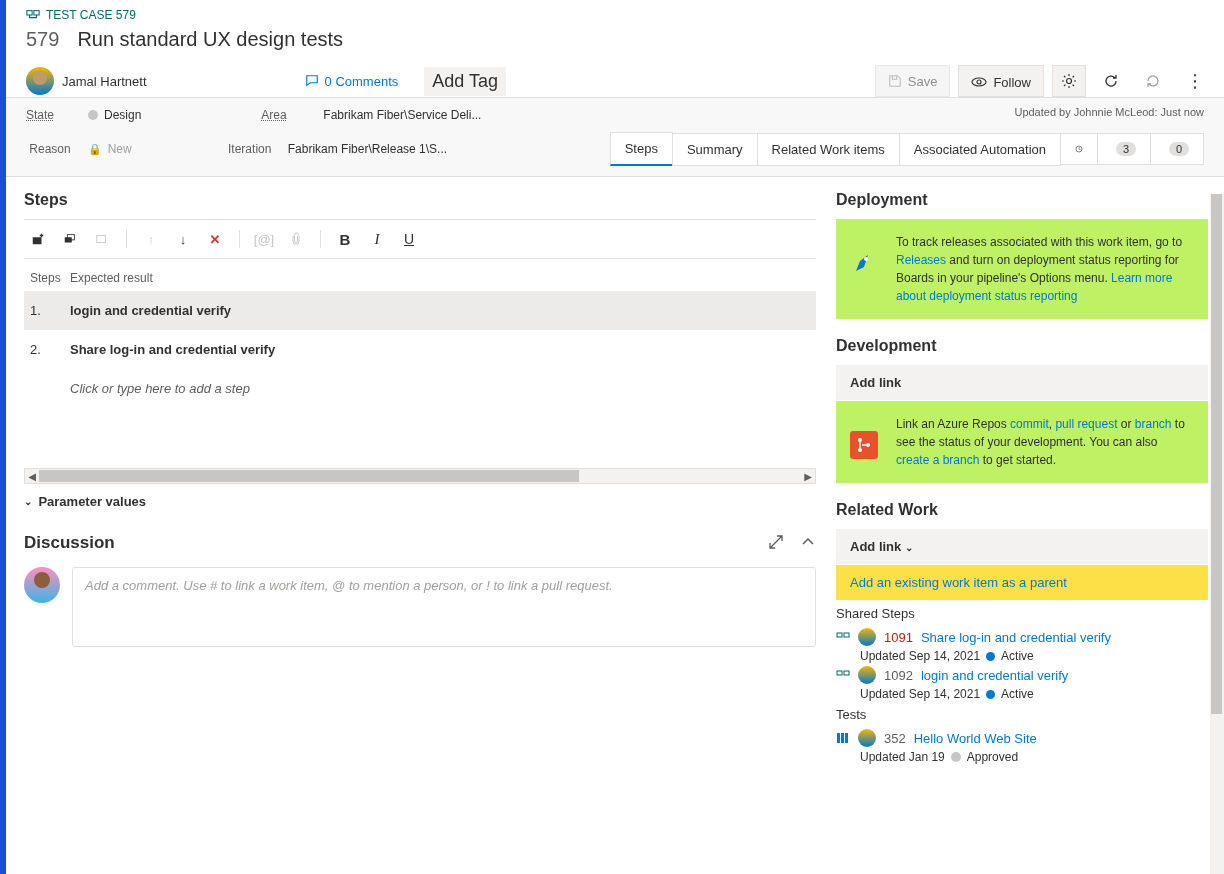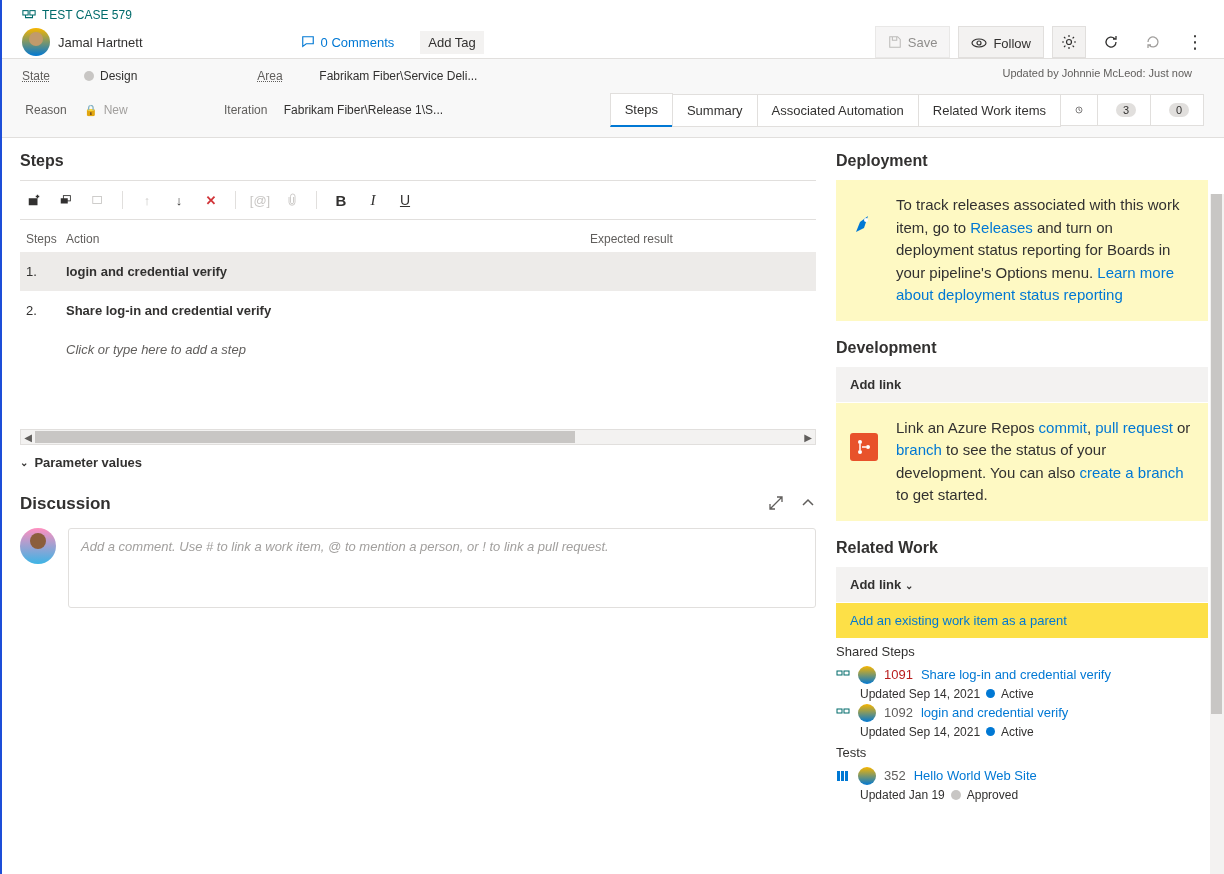--- a/index.html
+++ b/index.html
@@ -1,44 +1,44 @@
 <!DOCTYPE html>
 <html><head>
   <meta charset="utf-8">
   <style>
     * { box-sizing: border-box; margin: 0; padding: 0; }
     body { font-family: 'Segoe UI', Tahoma, sans-serif; font-size: 13px; color: #323130; background: #fff; width: 1224px; height: 874px; overflow: hidden; position: relative; }
-    .page { border-left: 2px solid #1d4ed8; height: 100%; display: flex; flex-direction: column; }
+    .page { border-left: 6px solid #1d4ed8; height: 100%; display: flex; flex-direction: column; }
     .header-top { padding: 8px 20px 4px 20px; }
     .wi-type { display: flex; align-items: center; gap: 6px; color: #006b6b; font-size: 12px; }
     .wi-type svg { width: 14px; height: 14px; }
     .title-row { display: flex; align-items: baseline; gap: 18px; padding: 6px 0 10px 0; }
     .wi-id { font-size: 20px; color: #605e5c; }
     .wi-title { font-size: 20px; font-weight: 400; color: #323130; }
     .meta-row { display: flex; align-items: center; justify-content: space-between; padding: 0 12px 0 20px; }
     .meta-left { display: flex; align-items: center; gap: 18px; }
     .avatar { width: 28px; height: 28px; border-radius: 50%; background: linear-gradient(#f7b500, #0078d4); display: inline-block; position: relative; overflow: hidden; }
     .avatar::after { content: ''; position: absolute; width: 14px; height: 14px; background: #c19a6b; border-radius: 50%; top: 4px; left: 7px; }
     .assignee { display: flex; align-items: center; gap: 8px; color: #323130; }
     .comments-link { display: flex; align-items: center; gap: 6px; color: #0078d4; cursor: pointer; margin-left: 140px; }
-    .add-tag { background: #f3f2f1; padding: 4px 8px; font-size: 13px; cursor: pointer; margin-left: 8px; }
+    .add-tag { background: #f3f2f1; padding: 4px 8px; font-size: 18px; cursor: pointer; margin-left: 8px; }
     .meta-right { display: flex; align-items: center; gap: 8px; }
     .toolbar-btn { display: flex; align-items: center; gap: 6px; padding: 6px 12px; background: #f3f2f1; border: 1px solid #e1dfdd; color: #605e5c; cursor: pointer; height: 32px; }
     .toolbar-btn.disabled { opacity: 0.7; cursor: default; }
     .icon-btn { width: 34px; height: 32px; display: flex; align-items: center; justify-content: center; border: 1px solid #e1dfdd; background: #f3f2f1; cursor: pointer; }
     .icon-btn.plain { background: transparent; border: none; }
     .fields-bar { display: flex; padding: 10px 20px; background: #f8f8f8; border-top: 1px solid #e1dfdd; border-bottom: 1px solid #e1dfdd; font-size: 12px; position: relative; flex-wrap: wrap; }
     .field-group { display: flex; align-items: center; gap: 14px; }
     .field-label { color: #605e5c; min-width: 48px; }
     .field-label.underline { text-decoration: underline dotted; }
     .field-value { color: #323130; display: flex; align-items: center; gap: 6px; }
     .field-value.muted { color: #a19f9d; }
     .dot-gray { width: 10px; height: 10px; border-radius: 50%; background: #c8c6c4; display: inline-block; }
     .lock-icon { font-size: 11px; color: #a19f9d; }
-    .updated-by { margin-left: auto; color: #605e5c; font-size: 11px; position: absolute; right: 32px; top: 8px; }
+    .updated-by { margin-left: auto; color: #605e5c; font-size: 11px; position: absolute; right: 20px; top: 8px; }
     .fields-row1 { display: flex; width: 100%; gap: 120px; }
     .fields-row2 { display: flex; width: 100%; gap: 80px; margin-top: 10px; align-items: center; text-align: center; }
     .tabs { display: flex; align-items: center; margin-left: auto; }
     .tab { padding: 8px 14px; border: 1px solid #e1dfdd; background: #fff; cursor: pointer; font-size: 13px; color: #323130; margin-left: -1px; }
     .tab.active { border-bottom: 2px solid #0078d4; color: #323130; font-weight: 400; }
     .tab-icon { width: 38px; display: flex; align-items: center; justify-content: center; gap: 4px; }
     .badge { background: #e1dfdd; border-radius: 9px; padding: 1px 7px; font-size: 11px; }
     .content { display: flex; flex: 1; overflow: hidden; }
     .main { flex: 1; padding: 14px 18px; overflow: auto; }
     .side { width: 390px; padding: 14px 16px 14px 2px; overflow: auto; }
@@ -62,21 +62,21 @@
     .hscroll-arrow { position: absolute; top: 0; width: 14px; height: 14px; display: flex; align-items: center; justify-content: center; color: #605e5c; font-size: 10px; }
     .param-values { margin-top: 10px; display: flex; align-items: center; gap: 6px; font-weight: 600; font-size: 13px; }
     .discussion-head { display: flex; align-items: center; margin-top: 24px; }
     .discussion-title { font-size: 17px; font-weight: 600; }
     .discussion-icons { margin-left: auto; display: flex; gap: 16px; color: #605e5c; }
     .discussion-box { display: flex; gap: 12px; margin-top: 14px; }
     .dis-avatar { width: 36px; height: 36px; border-radius: 50%; background: linear-gradient(#ff8fbf, #3cb4e5); flex-shrink: 0; position: relative; overflow: hidden; }
     .dis-avatar::after { content: ''; position: absolute; width: 16px; height: 16px; background: #8b5e3c; border-radius: 50%; top: 5px; left: 10px; }
     .comment-input { flex: 1; border: 1px solid #e1dfdd; border-radius: 3px; min-height: 80px; padding: 10px 12px; color: #a19f9d; font-style: italic; font-size: 13px; }
     .side .panel { margin-bottom: 18px; }
-    .info-box { background: #fef9c3; padding: 14px 14px 14px 60px; position: relative; font-size: 15px; line-height: 1.5; }
+    .info-box { background: #bef264; padding: 14px 14px 14px 60px; position: relative; font-size: 12px; line-height: 1.5; }
     .info-box .box-icon { position: absolute; left: 14px; top: 30px; width: 28px; height: 28px; display: flex; align-items: center; justify-content: center; }
     a { color: #0078d4; text-decoration: none; cursor: pointer; }
     .add-link-row { background: #f3f2f1; padding: 10px 14px; font-size: 13px; font-weight: 600; color: #323130; margin-bottom: 1px; }
     .add-link-sub { background: #fde047; padding: 10px 14px; font-size: 13px; }
     .rel-subhead { font-size: 13px; margin: 6px 0 4px 0; }
     .rel-item { display: flex; align-items: center; gap: 8px; padding: 3px 0; }
     .rel-meta { padding-left: 24px; font-size: 12px; color: #323130; display: flex; align-items: center; gap: 6px; }
     .dot-blue { width: 9px; height: 9px; border-radius: 50%; background: #0078d4; display: inline-block; }
     .mini-avatar { width: 18px; height: 18px; border-radius: 50%; background: linear-gradient(#f7b500, #0078d4); display: inline-block; }
     .rel-icon { width: 14px; height: 14px; display: inline-flex; align-items: center; justify-content: center; color: #006b6b; }
@@ -91,20 +91,24 @@
 <div class="page">
   <div class="header-top">
     <div class="wi-type">
       <svg viewBox="0 0 16 16">
           <rect x="1" y="3" width="6" height="5" fill="none" stroke="#006b6b" stroke-width="1.2"></rect>
           <rect x="9" y="3" width="6" height="5" fill="none" stroke="#006b6b" stroke-width="1.2"></rect>
           <path d="M4 8v3h8V8" fill="none" stroke="#006b6b" stroke-width="1.2"></path>
         </svg>
       <span>TEST CASE 579</span>
     </div>
+    <div class="title-row">
+      <span class="wi-id">579</span>
+      <span class="wi-title">Run standard UX design tests</span>
+    </div>
   </div>
 
   <div class="meta-row">
     <div class="meta-left">
       <div class="assignee">
         <span class="avatar"></span>
         <span>Jamal Hartnett</span>
       </div>
       <div class="comments-link">
         <svg width="14" height="14" viewBox="0 0 16 16">
@@ -171,22 +175,22 @@
             <span>New</span>
           </span>
       </div>
       <div class="field-group" style="margin-left: 14px;">
         <span class="field-label">Iteration</span>
         <span class="field-value">Fabrikam Fiber\Release 1\S...</span>
       </div>
       <div class="tabs">
         <div class="tab active">Steps</div>
         <div class="tab">Summary</div>
+        <div class="tab">Related Work items</div>
         <div class="tab">Associated Automation</div>
-        <div class="tab">Related Work items</div>
         <div class="tab tab-icon">
             <svg width="14" height="14" viewBox="0 0 16 16">
               <circle cx="8" cy="8" r="6" fill="none" stroke="#323130" stroke-width="1.2"></circle>
               <path d="M8 4v4l3 2" fill="none" stroke="#323130" stroke-width="1.2"></path>
             </svg>
           </div>
         <div class="tab tab-icon" style="width:54px;">
             <svg width="14" height="14" viewBox="0 0 16 16">
               <path d="M6 10l4-4M7 4h-2a3 3 0 0 0 0 6h2M9 12h2a3 3 0 0 0 0-6h-2" fill="none" stroke="#323130" stroke-width="1.2"></path>
             </svg>
@@ -234,21 +238,20 @@
               <path d="M10 4v7a2 2 0 0 1-4 0V3a3 3 0 0 1 6 0v8a4 4 0 0 1-8 0V4" fill="none" stroke="#c8c6c4" stroke-width="1.2"></path>
             </svg>
           </span>
         <span class="sep"></span>
         <span class="tb-ico" style="font-weight:bold;font-size:15px;">B</span>
         <span class="tb-ico" style="font-style:italic;font-family:serif;font-size:15px;">I</span>
         <span class="tb-ico" style="text-decoration:underline;font-size:14px;">U</span>
       </div>
       <div class="steps-header">
         <span class="c1">Steps</span>
-        <span class="c2">Action</span>
         <span class="c3">Expected result</span>
       </div>
       <div class="step-row sel">
         <span class="c1">1.</span>
         <span class="c2">login and credential verify</span>
       </div>
       <div class="step-row">
         <span class="c1">2.</span>
         <span class="c2">Share log-in and credential verify</span>
       </div>

